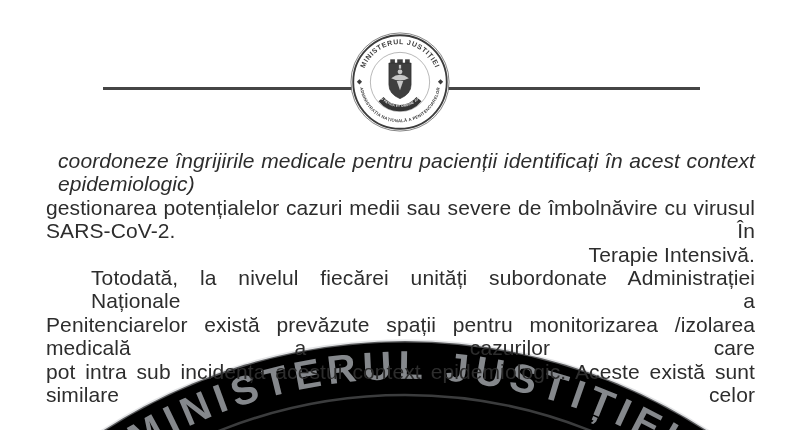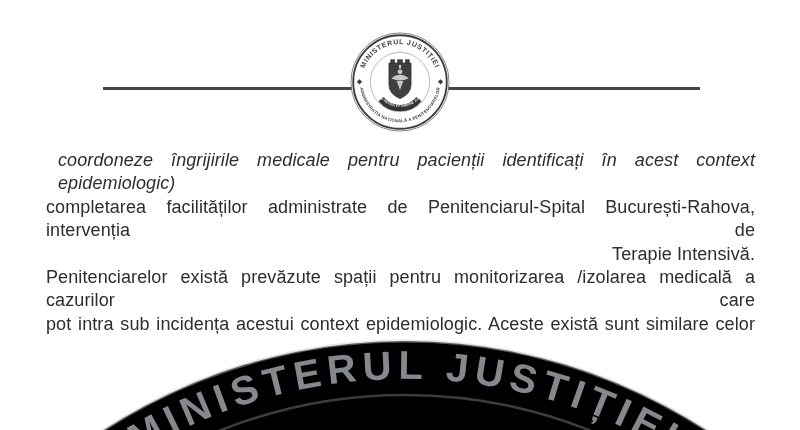--- a/index.html
+++ b/index.html
@@ -19,21 +19,21 @@
     position:absolute;left:350px;top:32px;width:100px;height:100px;z-index:3;
   }
   
   .watermark{
     position:absolute;left:0;top:0;width:800px;height:430px;z-index:1;
     pointer-events:none;
   }
   
   .text-body{
     position:absolute;left:46px;top:149px;width:709px;z-index:4;
-    font-size:18px;line-height:23.4px;color:#2d2d2d;
+    font-size:21px;line-height:23.4px;color:#2d2d2d;
     letter-spacing:0.1px;
   }
   .line{white-space:normal;text-align:right;}
   .line.justify{text-align:justify;text-align-last:justify;}
   .line.italic{font-style:italic;}
 </style>
 </head>
 <body>
 
 <div class="page">
@@ -91,19 +91,20 @@
     </g>
 
     <path d="M 33.5 72.5 A 26.5 26.5 0 0 0 74.5 72.5" fill="none" stroke="#343434" stroke-width="7"></path>
     <text font-size="3.5" font-weight="bold" letter-spacing="0.2" fill="#efefef">
       <textPath href="#bannerTextArc" startOffset="50%" text-anchor="middle">PRO PATRIA ET ORDINE JURIS</textPath>
     </text>
   </svg>
 
   <div class="text-body">
       <div class="line justify italic" style="padding-left: 12px;">coordoneze îngrijirile medicale pentru pacienții identificați în acest context epidemiologic)</div>
-      <div class="line justify">completarea facilităților administrate de Penitenciarul-Spital București-Rahova, intervenția de</div>
+      <div class="line justify">gestionarea potențialelor cazuri medii sau severe de îmbolnăvire cu virusul SARS-CoV-2. În</div>
       <div class="line">Terapie Intensivă.</div>
+      <div class="line justify" style="padding-left: 45px;">Totodată, la nivelul fiecărei unități subordonate Administrației Naționale a</div>
       <div class="line justify">Penitenciarelor există prevăzute spații pentru monitorizarea /izolarea medicală a cazurilor care</div>
       <div class="line justify">pot intra sub incidența acestui context epidemiologic. Aceste există sunt similare celor</div>
     </div>
 
 </div>
 
 </body></html>

